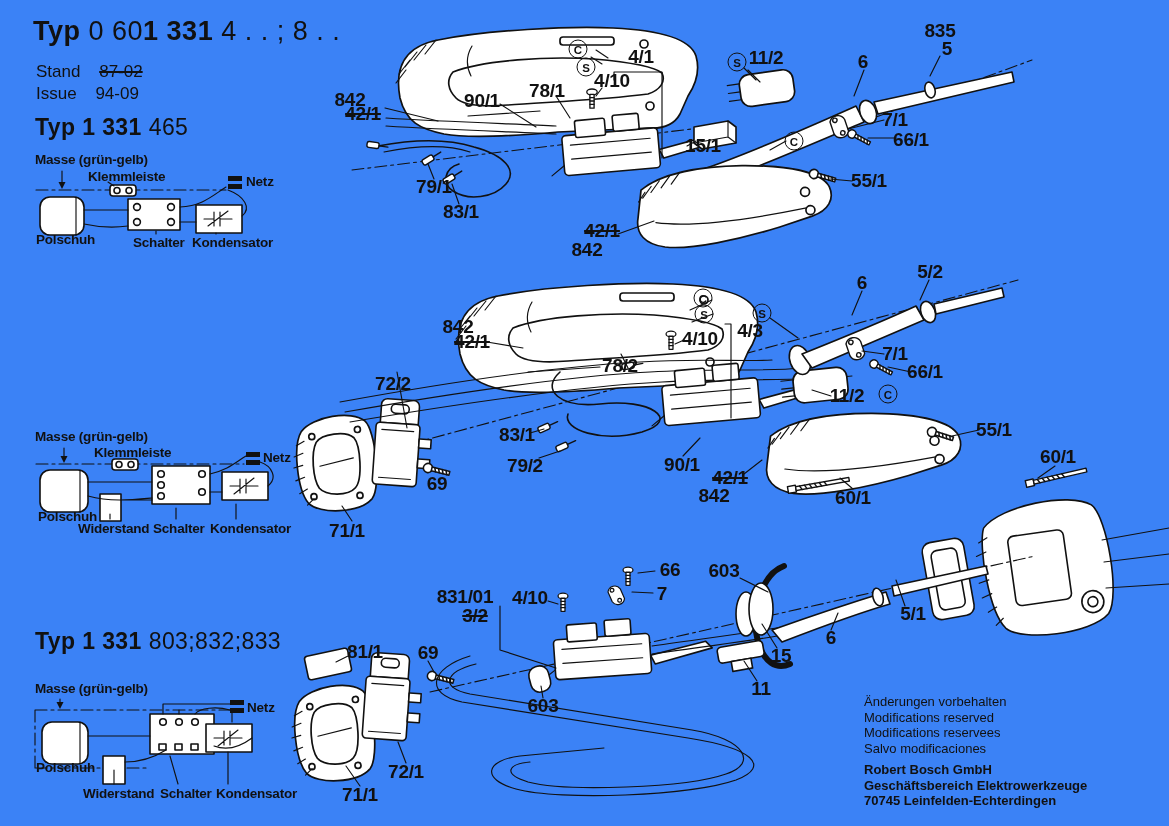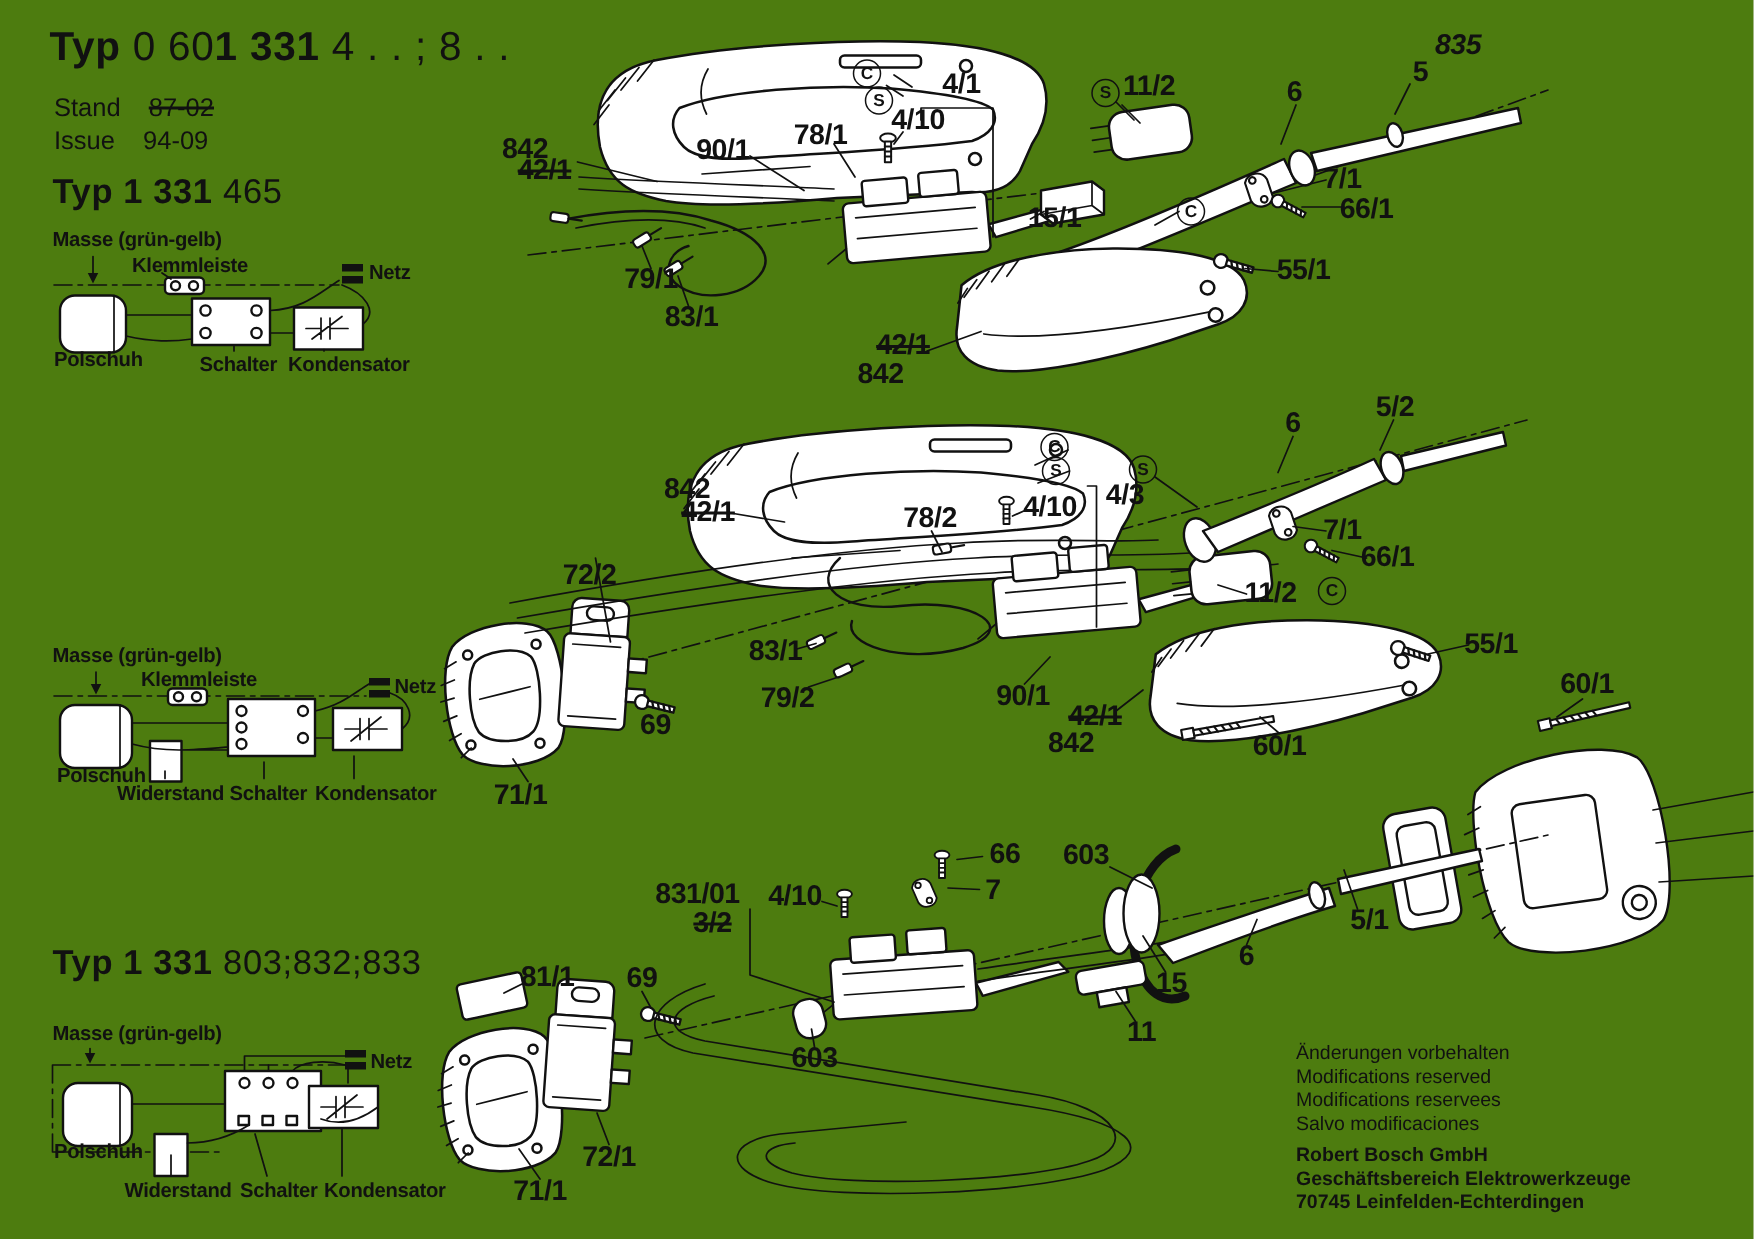--- a/index.html
+++ b/index.html
@@ -1,16 +1,16 @@
 <!DOCTYPE html>
 <html><head>
 <meta charset="utf-8">
 <style>
   html,body{margin:0;padding:0;background:#e8e8e8}
-  .page{position:relative;width:1169px;height:826px;background:#4d7c0f;color:#111;
+  .page{position:relative;width:1169px;height:826px;background:#3b82f6;color:#111;
         font-family:"Liberation Sans",sans-serif;overflow:hidden;margin:0 auto}
   svg.art{position:absolute;left:0;top:0;width:1169px;height:826px}
   .dashdot{stroke-dasharray:12 4 3 4;stroke-width:1.1}
   .thin{stroke-width:1.15}
   
   .main-title{position:absolute;left:33px;top:16px;font-size:27px;font-weight:700;white-space:nowrap;letter-spacing:.5px}
   .main-title .reg{font-weight:400}
   .meta-line{position:absolute;font-size:17px;font-weight:400;white-space:nowrap}
   .meta-line .val{margin-left:14px}
   .struck{text-decoration:line-through;text-decoration-thickness:2px}
@@ -349,21 +349,21 @@
     <span>Typ 1 331</span><span class="rest">803;832;833</span>
   </div>
   <span class="wlbl" style="left:35px;top:681px">Masse (grün-gelb)</span>
   <span class="wlbl" style="left:247px;top:700px">Netz</span>
   <span class="wlbl" style="left:36px;top:760px">Polschuh</span>
   <span class="wlbl" style="left:83px;top:786px">Widerstand</span>
   <span class="wlbl" style="left:160px;top:786px">Schalter</span>
   <span class="wlbl" style="left:216px;top:786px">Kondensator</span>
 
   <div>
-      <div class="part-label" style="left: 972px; top: 31px; font-style: italic;">835</div>
+      <div class="part-label" style="left: 940px; top: 31px;">835</div>
       <div class="part-label" style="left: 947px; top: 49px;">5</div>
       <div class="part-label" style="left: 863px; top: 62px;">6</div>
       <div class="part-label" style="left: 766px; top: 58px;">11/2</div>
       <div class="part-label circled" style="left: 737px; top: 62px;">S</div>
       <div class="part-label" style="left: 641px; top: 57px;">4/1</div>
       <div class="part-label" style="left: 612px; top: 81px;">4/10</div>
       <div class="part-label" style="left: 547px; top: 91px;">78/1</div>
       <div class="part-label" style="left: 482px; top: 101px;">90/1</div>
       <div class="part-label" style="left: 350px; top: 100px;">842</div>
       <div class="part-label strike" style="left: 363px; top: 114px;">42/1</div>
@@ -374,21 +374,21 @@
       <div class="part-label" style="left: 703px; top: 146px;">15/1</div>
       <div class="part-label circled" style="left: 794px; top: 141px;">C</div>
       <div class="part-label" style="left: 869px; top: 181px;">55/1</div>
       <div class="part-label" style="left: 434px; top: 187px;">79/1</div>
       <div class="part-label" style="left: 461px; top: 212px;">83/1</div>
       <div class="part-label strike" style="left: 602px; top: 231px;">42/1</div>
       <div class="part-label" style="left: 587px; top: 250px;">842</div>
       <div class="part-label" style="left: 458px; top: 327px;">842</div>
       <div class="part-label strike" style="left: 472px; top: 342px;">42/1</div>
       <div class="part-label" style="left: 393px; top: 384px;">72/2</div>
-      <div class="part-label" style="left: 620px; top: 346px;">78/2</div>
+      <div class="part-label" style="left: 620px; top: 366px;">78/2</div>
       <div class="part-label" style="left: 700px; top: 339px;">4/10</div>
       <div class="part-label" style="left: 750px; top: 331px;">4/3</div>
       <div class="part-label circled" style="left: 703px; top: 298px;">C</div>
       <div class="part-label circled" style="left: 704px; top: 314px;">S</div>
       <div class="part-label circled" style="left: 762px; top: 313px;">S</div>
       <div class="part-label" style="left: 862px; top: 283px;">6</div>
       <div class="part-label" style="left: 930px; top: 272px;">5/2</div>
       <div class="part-label" style="left: 895px; top: 354px;">7/1</div>
       <div class="part-label" style="left: 925px; top: 372px;">66/1</div>
       <div class="part-label" style="left: 847px; top: 396px;">11/2</div>

